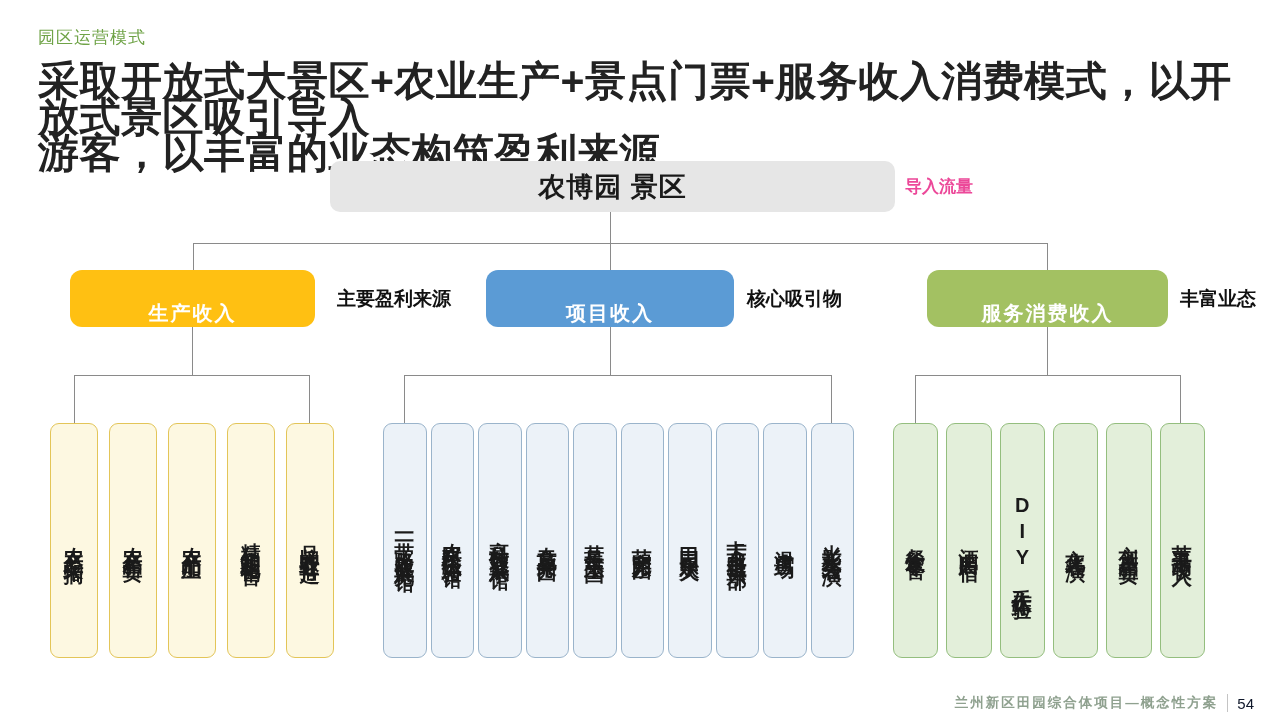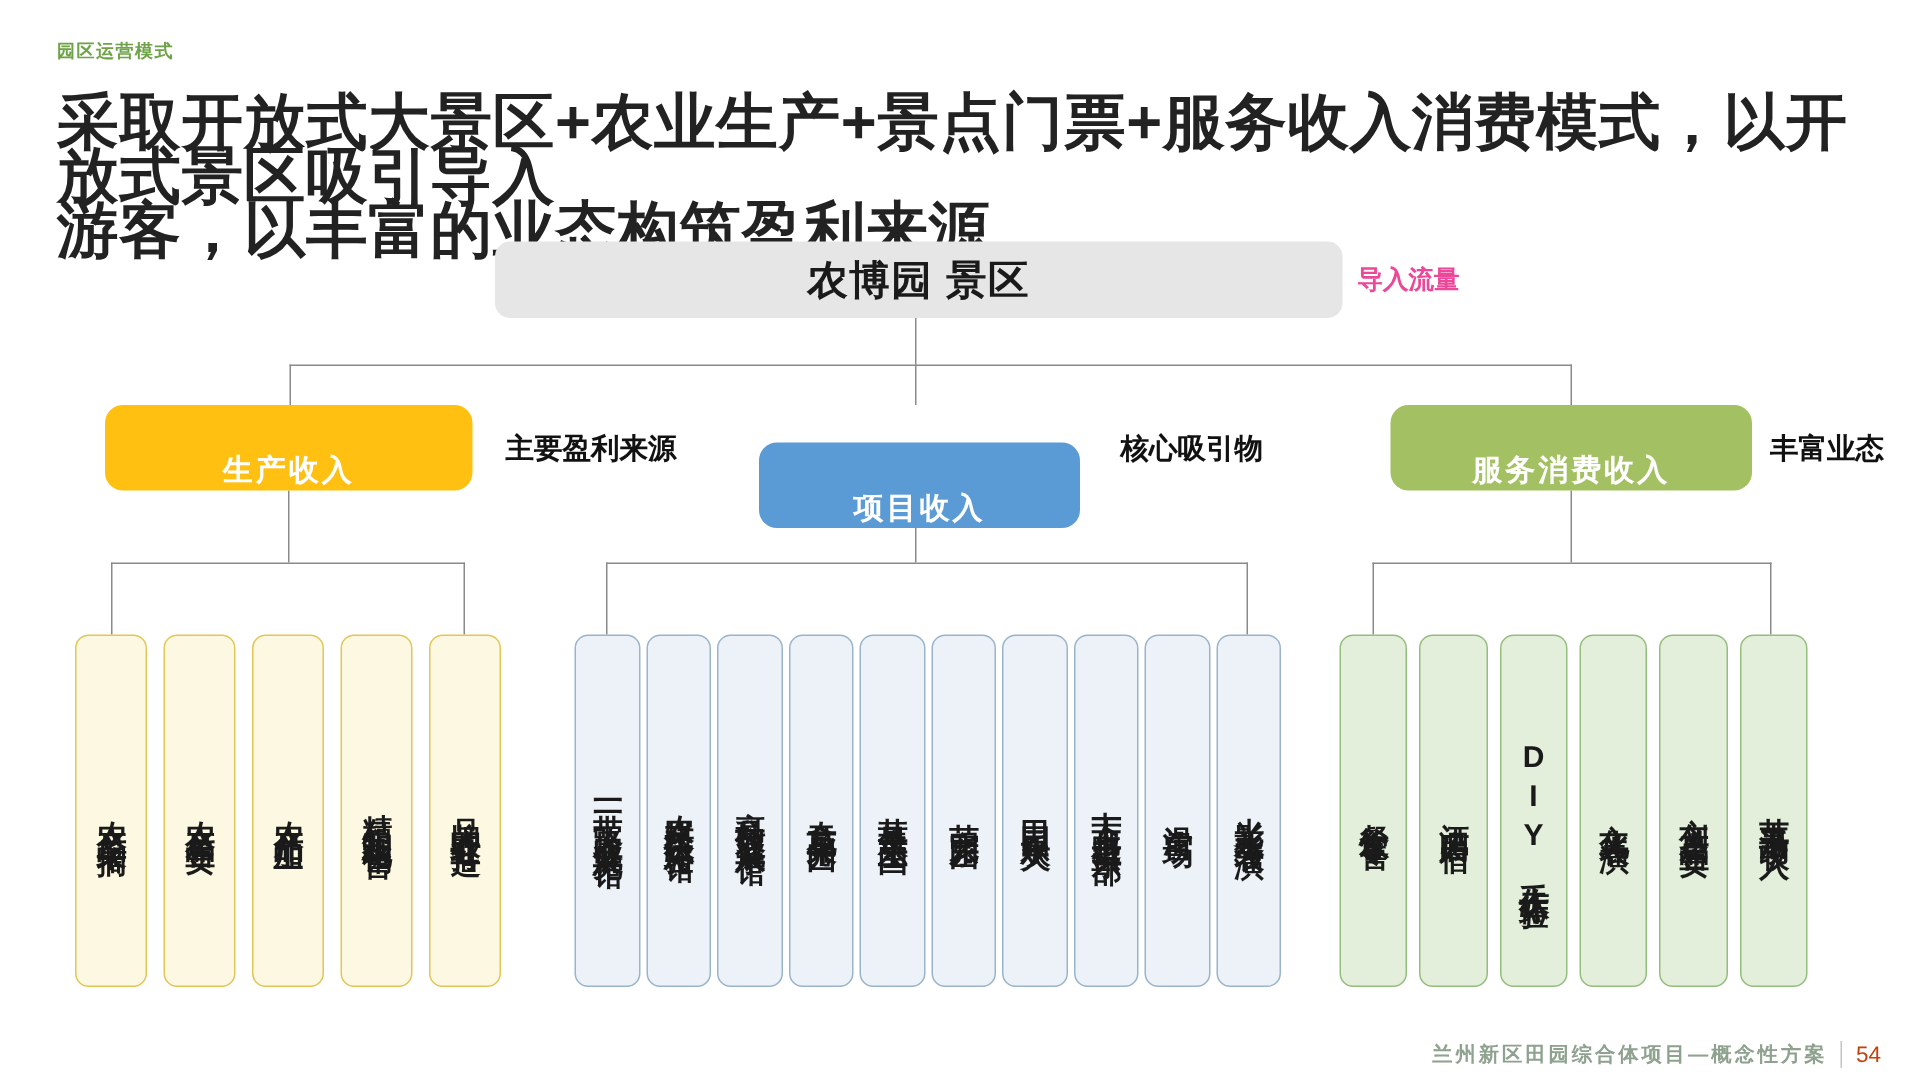--- a/index.html
+++ b/index.html
@@ -4,21 +4,21 @@
 <style>
   * { margin:0; padding:0; box-sizing:border-box; }
   html,body { background:#888; }
   .canvas {
     position:relative; width:1280px; height:720px; margin:0 auto;
     background:#ffffff; overflow:hidden;
     font-family:"Liberation Sans","DejaVu Sans",sans-serif;
   }
   .kicker {
     position:absolute; left:38px; top:26px;
-    font-size:12px; font-weight:bold; color:#6FA347; letter-spacing:1px;
+    font-size:17px; font-weight:normal; color:#6FA347; letter-spacing:1px;
   }
   .title {
     position:absolute; left:38px; top:63px; width:1210px;
     font-size:41px; line-height:36px; font-weight:bold; color:#222222; letter-spacing:0.5px;
   }
   
   .root-box {
     position:absolute; left:330px; top:161px; width:565px; height:51px;
     background:#E6E6E6; border-radius:10px;
     display:flex; align-items:center; justify-content:center;
@@ -34,21 +34,21 @@
   .line.v { width:1px; }
   .line.h { height:1px; }
   
   .parent-box {
     position:absolute; top:270px; height:57px;
     background:var(--accent); border-radius:12px;
     display:flex; align-items:flex-end; justify-content:center;
     font-size:20px; font-weight:bold; color:#ffffff; letter-spacing:2px;
   }
   .p0 { left:70px;  width:245px; }
-  .p1 { left:506px; width:214px;margin-top:25px; }
+  .p1 { left:486px; width:248px; }
   .p2 { left:927px; width:241px; }
   .branch-note {
     position:absolute; top:270px; height:57px;
     display:flex; align-items:center;
     font-size:19px; font-weight:bold; color:#111;
   }
   .n0 { left:337px;font-family:Liberation Mono, monospace; }
   .n1 { left:747px; }
   .n2 { left:1180px; }
   
@@ -76,21 +76,21 @@
   .footer-text { display:flex; flex-direction:column; align-items:flex-end; }
   .footer-cn {
     font-size:13.5px; font-weight:600; color:#8fa18f; letter-spacing:2px; white-space:nowrap;
   }
   .footer-en {
     font-size:10px; color:#cbcbcb; letter-spacing:2.6px; margin-top:2px; white-space:nowrap;
   }
   .footer-divider { width:1px; background:#c4c4c4; margin:0 9px; }
   .footer-page {
     display:flex; align-items:center;
-    font-size:15px; color:#c2410c;
+    font-size:15px; color:#0f172a;
   }
 </style>
 </head>
 <body>
 
 <div class="canvas">
 
   <div class="kicker">园区运营模式</div>
 
   <h1 class="title"><span>采取开放式大景区+农业生产+景点门票+服务收入消费模式，以开放式景区吸引导入</span><br><span>游客，以丰富的业态构筑盈利来源</span></h1>

